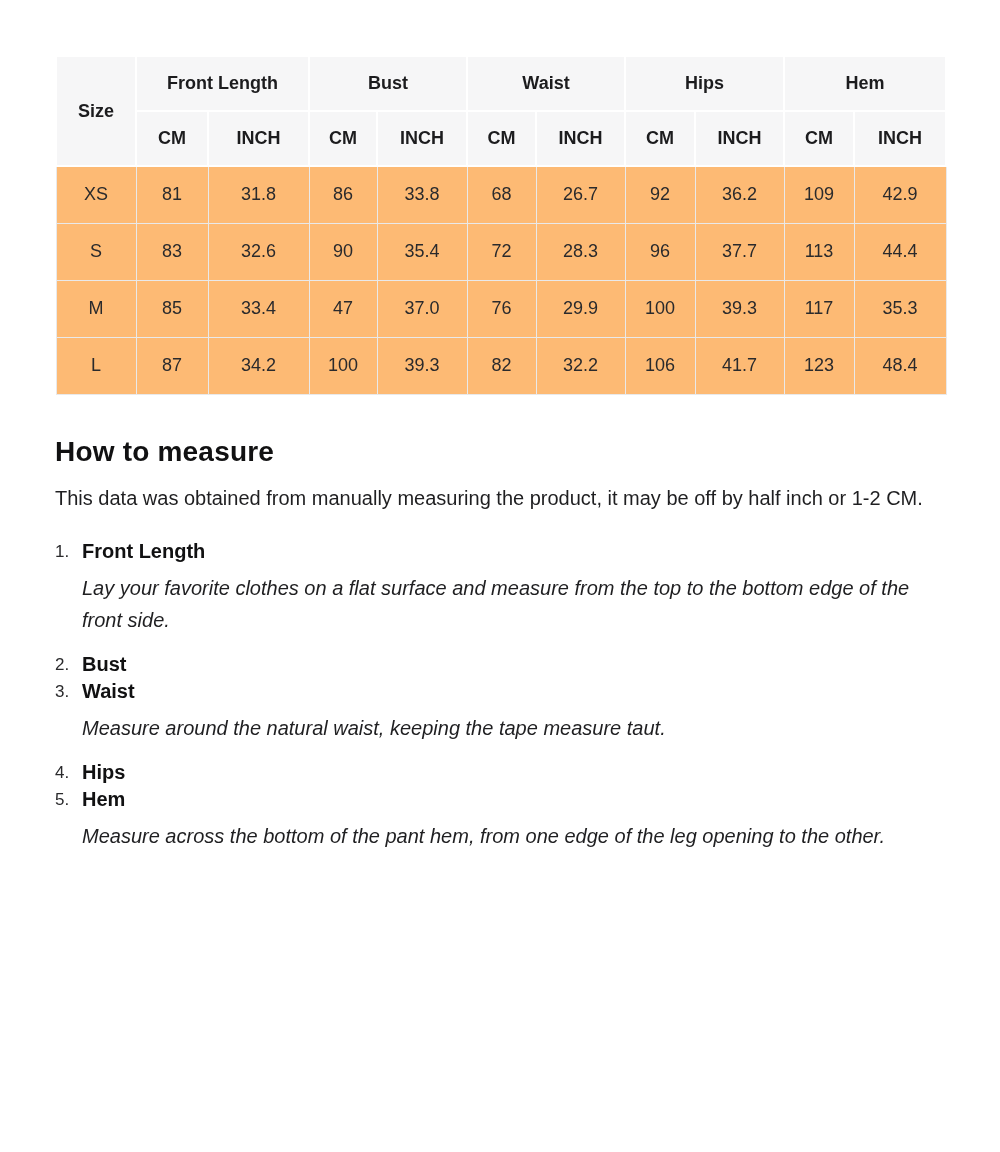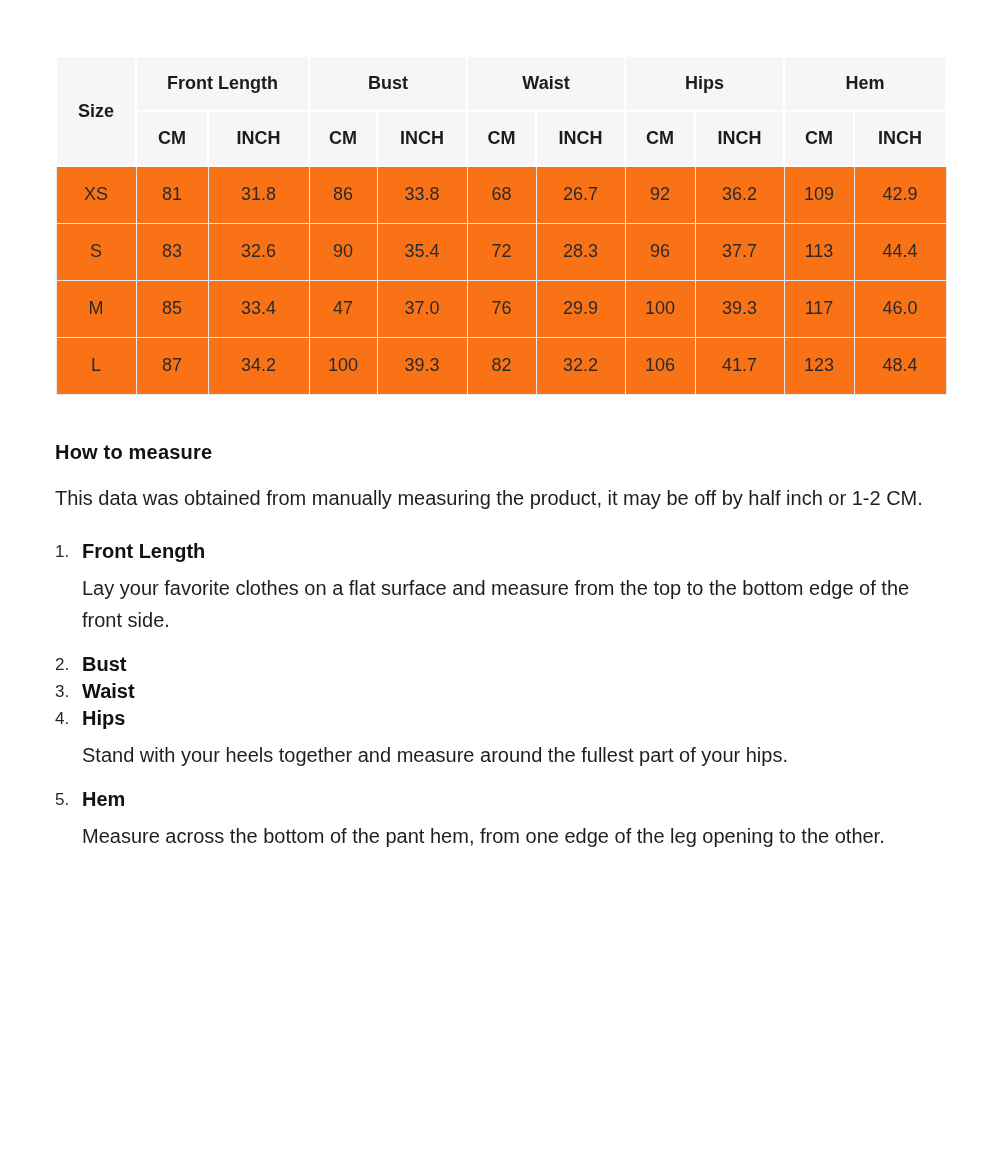--- a/index.html
+++ b/index.html
@@ -26,35 +26,35 @@
     border: 2px solid #ffffff;
     font-weight: bold;
     font-size: 18px;
     color: #1c1c1e;
     text-align: center;
     vertical-align: middle;
     padding: 0;
     height: 55px;
   }
   table.size-chart td {
-    background: #f97316;
+    background: #fdba74;
     border: 1px solid #e9e9ea;
     font-size: 18px;
     color: #2a2a2c;
     text-align: center;
     vertical-align: middle;
     padding: 0;
     height: 57px;
     margin-left: 40px;
   }
 
   
   h2.htm-heading {
     margin: 41px 0 14px 0;
-    font-size: 20px;
+    font-size: 28px;
     line-height: 32px;
     font-weight: bold;
     color: #111112;
     letter-spacing: 0.2px;
   }
   p.htm-intro {
     margin: 12px 0 24px 0;
     max-width: 878px;
     font-size: 20px;
     line-height: 32px;
@@ -82,20 +82,21 @@
     line-height: 27px;
     font-weight: bold;
     color: #111112;
   }
   .step-desc {
     margin: 7px 0 15px 0;
     max-width: 862px;
     font-size: 20px;
     line-height: 32px;
     color: #1f1f21;
+    font-style: italic;
   }
 </style>
 </head>
 <body>
 
 <div class="page">
 
   <table class="size-chart">
     <colgroup>
       <col style="width:80px">
@@ -163,21 +164,21 @@
         <td>M</td>
         <td>85</td>
         <td>33.4</td>
         <td>47</td>
         <td>37.0</td>
         <td>76</td>
         <td>29.9</td>
         <td>100</td>
         <td>39.3</td>
         <td>117</td>
-        <td>46.0</td>
+        <td>35.3</td>
       </tr>
       <tr>
         <td>L</td>
         <td>87</td>
         <td>34.2</td>
         <td>100</td>
         <td>39.3</td>
         <td>82</td>
         <td>32.2</td>
         <td>106</td>
@@ -197,25 +198,25 @@
       <span class="step-title">Front Length</span>
       <p class="step-desc">Lay your favorite clothes on a flat surface and measure from the top to the bottom edge of the front side.</p>
     </li>
     <li class="step">
       <span class="step-num">2.</span>
       <span class="step-title">Bust</span>
     </li>
     <li class="step">
       <span class="step-num">3.</span>
       <span class="step-title">Waist</span>
+      <p class="step-desc">Measure around the natural waist, keeping the tape measure taut.</p>
     </li>
     <li class="step">
       <span class="step-num">4.</span>
       <span class="step-title">Hips</span>
-      <p class="step-desc">Stand with your heels together and measure around the fullest part of your hips.</p>
     </li>
     <li class="step">
       <span class="step-num">5.</span>
       <span class="step-title">Hem</span>
       <p class="step-desc">Measure across the bottom of the pant hem, from one edge of the leg opening to the other.</p>
     </li>
   </ol>
 
 </div>
 

